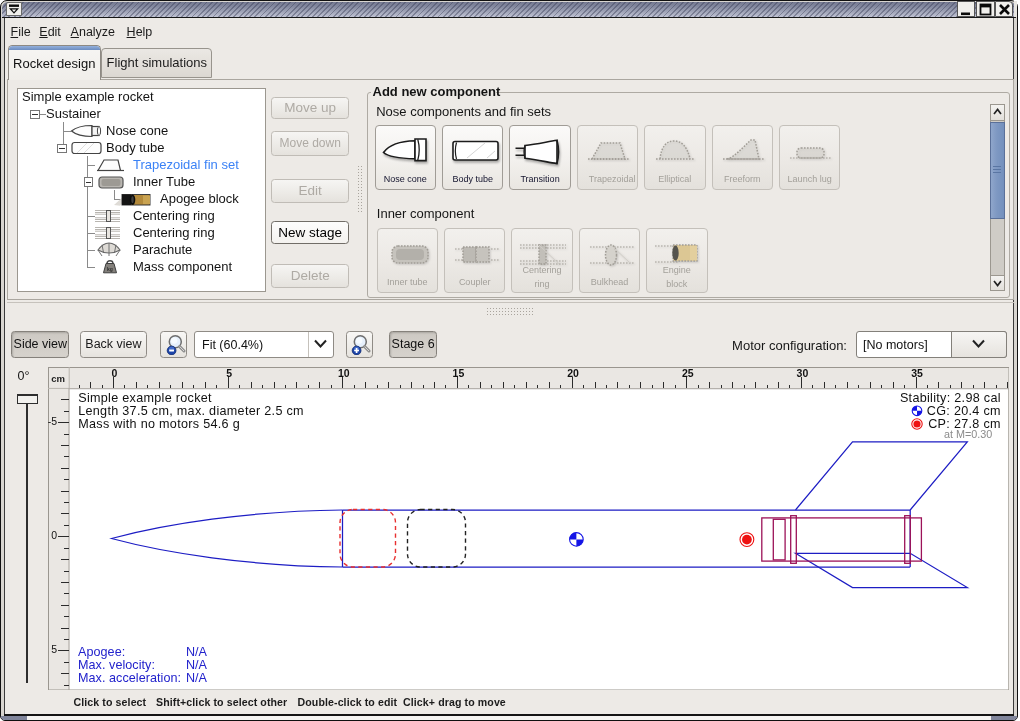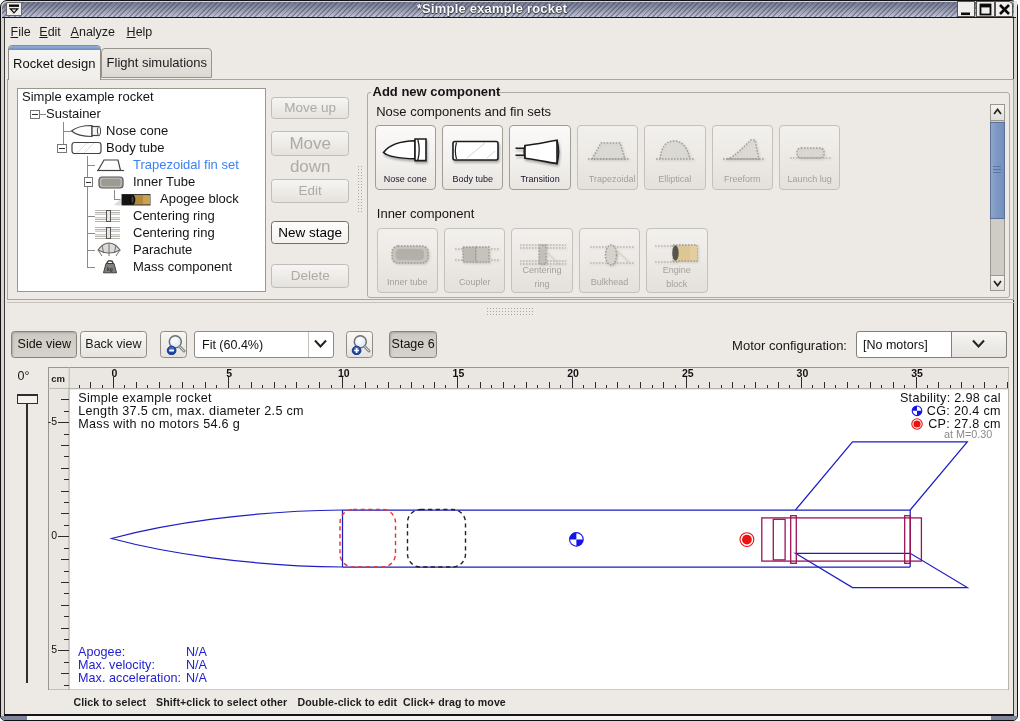--- a/index.html
+++ b/index.html
@@ -1,21 +1,20 @@
 <!DOCTYPE html>
 <html><head><meta charset="utf-8"><style>
 html,body{margin:0;padding:0;background:#ffffff;}
 *{box-sizing:border-box;}
 body{font-family:"Liberation Sans",sans-serif;}
 </style></head><body>
 <div style="position:relative;width:1020px;height:721px;overflow:hidden;font-family:'Liberation Sans',sans-serif;">
 <div style="position:absolute;left:0;top:0;width:1018px;height:721px;background:#d8d5d0;border:1.5px solid #101010;border-radius:7px 7px 5px 5px;"></div>
     <div style="position:absolute;left:4px;top:17px;width:1010px;height:698px;background:#edeae6;border-left:1px solid #3a3a3a;border-right:1px solid #3a3a3a;"></div>
     <div style="position:absolute;left:2px;top:1.5px;width:1014px;height:16px;border-radius:6px 6px 0 0;background:repeating-linear-gradient(135deg, rgba(58,62,88,0.42) 0px, rgba(58,62,88,0.42) 1.3px, rgba(0,0,0,0) 1.3px, rgba(0,0,0,0) 3.7px),linear-gradient(180deg,#747991 0%,#84899f 28%,#9b9fb3 55%,#b8bbcc 85%,#c7cad8 100%);"></div>
-    <div style="position:absolute;left:0px;top:1px;width:984px;height:16px;text-align:center;font-size:13px;font-weight:bold;color:#fafafa;line-height:16px;text-shadow:0 1px 1px #2a2a2a, 1px 0 1px #44485c;letter-spacing:0.2px;">*Simple example rocket</div>
     <div style="position:absolute;left:2px;top:17px;width:1014px;height:1.2px;background:#161616;"></div>
     <div style="position:absolute;left:6px;top:1.5px;width:15.5px;height:14px;background:#f0efec;border:1px solid #6a6a6a;border-radius:2px 0 0 0;"></div>
     <svg style="position:absolute;left:8px;top:4px;" width="12" height="10" viewBox="0 0 12 10">
       <rect x="1" y="0.5" width="10" height="2.4" fill="#0a0a0a"></rect>
       <path d="M1 4.2 L11 4.2 L6 9.8 Z" fill="#0a0a0a"></path>
       <path d="M3.8 5.4 L8.2 5.4 L6 7.9 Z" fill="#f0efec"></path>
     </svg>
     <div style="position:absolute;left:956.5px;top:1.2px;width:18.5px;height:16px;background:#f0efec;border:1px solid #555;"></div>
     <div style="position:absolute;left:976.3px;top:1.2px;width:18.5px;height:16px;background:#f0efec;border:1px solid #555;"></div>
     <div style="position:absolute;left:994.9px;top:1.2px;width:18.5px;height:16px;background:#f0efec;border:1px solid #555;border-radius:0 4px 0 0;"></div>
@@ -105,21 +104,21 @@
       <path d="M3 8 Q8 1 14 1 Q20 1 25 8 Q20 11 14 11 Q8 11 3 8 Z" fill="#dddad5" stroke="#666" stroke-width="1.1"></path>
       <path d="M14 1 L14 11 M7 2.8 L8.5 10.4 M21 2.8 L19.5 10.4 M3 8 L7 14 M25 8 L21 14 M14 11 L14 14" stroke="#666" stroke-width="0.9" fill="none"></path>
     </svg>
     <div style="position:absolute;left:133px;top:258.8px;font-size:13px;color:#141414;">Mass component</div>
     <svg style="position:absolute;left:98px;top:259.8px;" width="26" height="14" viewBox="0 0 26 14">
       <path d="M9 3.5 Q9 0.8 12 0.8 Q15 0.8 15 3.5" fill="none" stroke="#4a4a4a" stroke-width="1.4"></path>
       <path d="M5.5 12.8 L8 3.5 L16 3.5 L18.5 12.8 Z" fill="#83807b" stroke="#3e3e3e" stroke-width="1"></path>
       <text x="12" y="11" font-size="5" font-weight="bold" fill="#2e2e2e" text-anchor="middle" font-family="Liberation Sans">kg</text>
     </svg>
     <div style="position:absolute;left:271px;top:96.9px;width:78.4px;height:22.4px;background:linear-gradient(180deg,#f6f5f3 0%,#eceae6 60%,#e5e2dd 100%);border:1px solid #c0bcb6;border-radius:3.5px;color:#aeaaa4;font-size:13.5px;text-align:center;line-height:20.4px;">Move up</div>
-    <div style="position:absolute;left:271px;top:131.2px;width:78.4px;height:25.3px;background:linear-gradient(180deg,#f6f5f3 0%,#eceae6 60%,#e5e2dd 100%);border:1px solid #c0bcb6;border-radius:3.5px;color:#aeaaa4;font-size:17px;text-align:center;line-height:23.3px;">Move down</div>
+    <div style="position:absolute;left:271px;top:131.2px;width:78.4px;height:25.3px;background:linear-gradient(180deg,#f6f5f3 0%,#eceae6 60%,#e5e2dd 100%);border:1px solid #c0bcb6;border-radius:3.5px;color:#aeaaa4;font-size:12px;text-align:center;line-height:23.3px;">Move down</div>
     <div style="position:absolute;left:271px;top:178.9px;width:78.4px;height:23.8px;background:linear-gradient(180deg,#f6f5f3 0%,#eceae6 60%,#e5e2dd 100%);border:1px solid #c0bcb6;border-radius:3.5px;color:#aeaaa4;font-size:13.5px;text-align:center;line-height:21.8px;">Edit</div>
     <div style="position:absolute;left:271px;top:220.6px;width:78.4px;height:23.9px;background:linear-gradient(180deg,#fdfdfc 0%,#f4f2ef 100%);border:1px solid #716d67;border-radius:3.5px;color:#000;font-size:13.5px;text-align:center;line-height:21.9px;">New stage</div>
     <div style="position:absolute;left:271px;top:263.9px;width:78.4px;height:23.8px;background:linear-gradient(180deg,#f6f5f3 0%,#eceae6 60%,#e5e2dd 100%);border:1px solid #c0bcb6;border-radius:3.5px;color:#aeaaa4;font-size:13.5px;text-align:center;line-height:21.8px;">Delete</div>
     <div style="position:absolute;left:358px;top:166px;width:1.4px;height:1.4px;background:#a9a49d;"></div>
     <div style="position:absolute;left:361px;top:166px;width:1.4px;height:1.4px;background:#a9a49d;"></div>
     <div style="position:absolute;left:358px;top:169px;width:1.4px;height:1.4px;background:#a9a49d;"></div>
     <div style="position:absolute;left:361px;top:169px;width:1.4px;height:1.4px;background:#a9a49d;"></div>
     <div style="position:absolute;left:358px;top:172px;width:1.4px;height:1.4px;background:#a9a49d;"></div>
     <div style="position:absolute;left:361px;top:172px;width:1.4px;height:1.4px;background:#a9a49d;"></div>
     <div style="position:absolute;left:358px;top:175px;width:1.4px;height:1.4px;background:#a9a49d;"></div>
@@ -288,21 +287,21 @@
     <div style="position:absolute;left:522.5px;top:313.5px;width:1.4px;height:1.4px;background:#a9a49d;"></div>
     <div style="position:absolute;left:525.5px;top:307.5px;width:1.4px;height:1.4px;background:#a9a49d;"></div>
     <div style="position:absolute;left:525.5px;top:310.5px;width:1.4px;height:1.4px;background:#a9a49d;"></div>
     <div style="position:absolute;left:525.5px;top:313.5px;width:1.4px;height:1.4px;background:#a9a49d;"></div>
     <div style="position:absolute;left:528.5px;top:307.5px;width:1.4px;height:1.4px;background:#a9a49d;"></div>
     <div style="position:absolute;left:528.5px;top:310.5px;width:1.4px;height:1.4px;background:#a9a49d;"></div>
     <div style="position:absolute;left:528.5px;top:313.5px;width:1.4px;height:1.4px;background:#a9a49d;"></div>
     <div style="position:absolute;left:531.5px;top:307.5px;width:1.4px;height:1.4px;background:#a9a49d;"></div>
     <div style="position:absolute;left:531.5px;top:310.5px;width:1.4px;height:1.4px;background:#a9a49d;"></div>
     <div style="position:absolute;left:531.5px;top:313.5px;width:1.4px;height:1.4px;background:#a9a49d;"></div>
-    <div style="position:absolute;left:11.3px;top:330.6px;width:66px;height:27.1px;background:linear-gradient(180deg,#cdc9c3 0%,#d6d2cc 100%);border:1px solid #85817b;box-shadow:inset 1px 1px 2px rgba(0,0,0,0.18);border-radius:3.5px;color:#111;font-size:12.5px;text-align:center;line-height:25.1px;">Side view</div>
+    <div style="position:absolute;left:11.3px;top:330.6px;width:58px;height:27.1px;background:linear-gradient(180deg,#cdc9c3 0%,#d6d2cc 100%);border:1px solid #85817b;box-shadow:inset 1px 1px 2px rgba(0,0,0,0.18);border-radius:3.5px;color:#111;font-size:12.5px;text-align:center;line-height:25.1px;">Side view</div>
     <div style="position:absolute;left:80.3px;top:330.6px;width:66.3px;height:27.1px;background:linear-gradient(180deg,#f8f7f5 0%,#eeece8 60%,#e6e3de 100%);border:1px solid #8f8b85;border-radius:3.5px;color:#1a1a1a;font-size:12.5px;text-align:center;line-height:25.1px;">Back view</div>
     <div style="position:absolute;left:160px;top:330.6px;width:27.3px;height:27.1px;background:linear-gradient(180deg,#f8f7f5 0%,#eeece8 60%,#e6e3de 100%);border:1px solid #8f8b85;border-radius:3.5px;color:#1a1a1a;font-size:13.5px;text-align:center;line-height:25.1px;"></div>
     <svg style="position:absolute;left:164.5px;top:334.1px;" width="21" height="21" viewBox="0 0 21 21">
 <circle cx="10.3" cy="7.8" r="6" fill="#e6f0fc" stroke="#6e6e6e" stroke-width="1.5"></circle>
 <circle cx="9.2" cy="6.6" r="3.2" fill="#f6fbff"></circle>
 <path d="M14.7 12.6 L19 17" stroke="#8e8e8e" stroke-width="3" stroke-linecap="round"></path>
 <path d="M14.7 12.6 L19 17" stroke="#d8d8d8" stroke-width="1"></path>
 <circle cx="6.6" cy="16.5" r="4.4" fill="#1d44a8" stroke="#0e2a70" stroke-width="0.8"></circle>
 <circle cx="6.6" cy="15.2" r="2.6" fill="#4b74cf" fill-opacity="0.8"></circle>
 <path d="M4.2 16.5 L9 16.5" stroke="#ffffff" stroke-width="1.9"></path>

